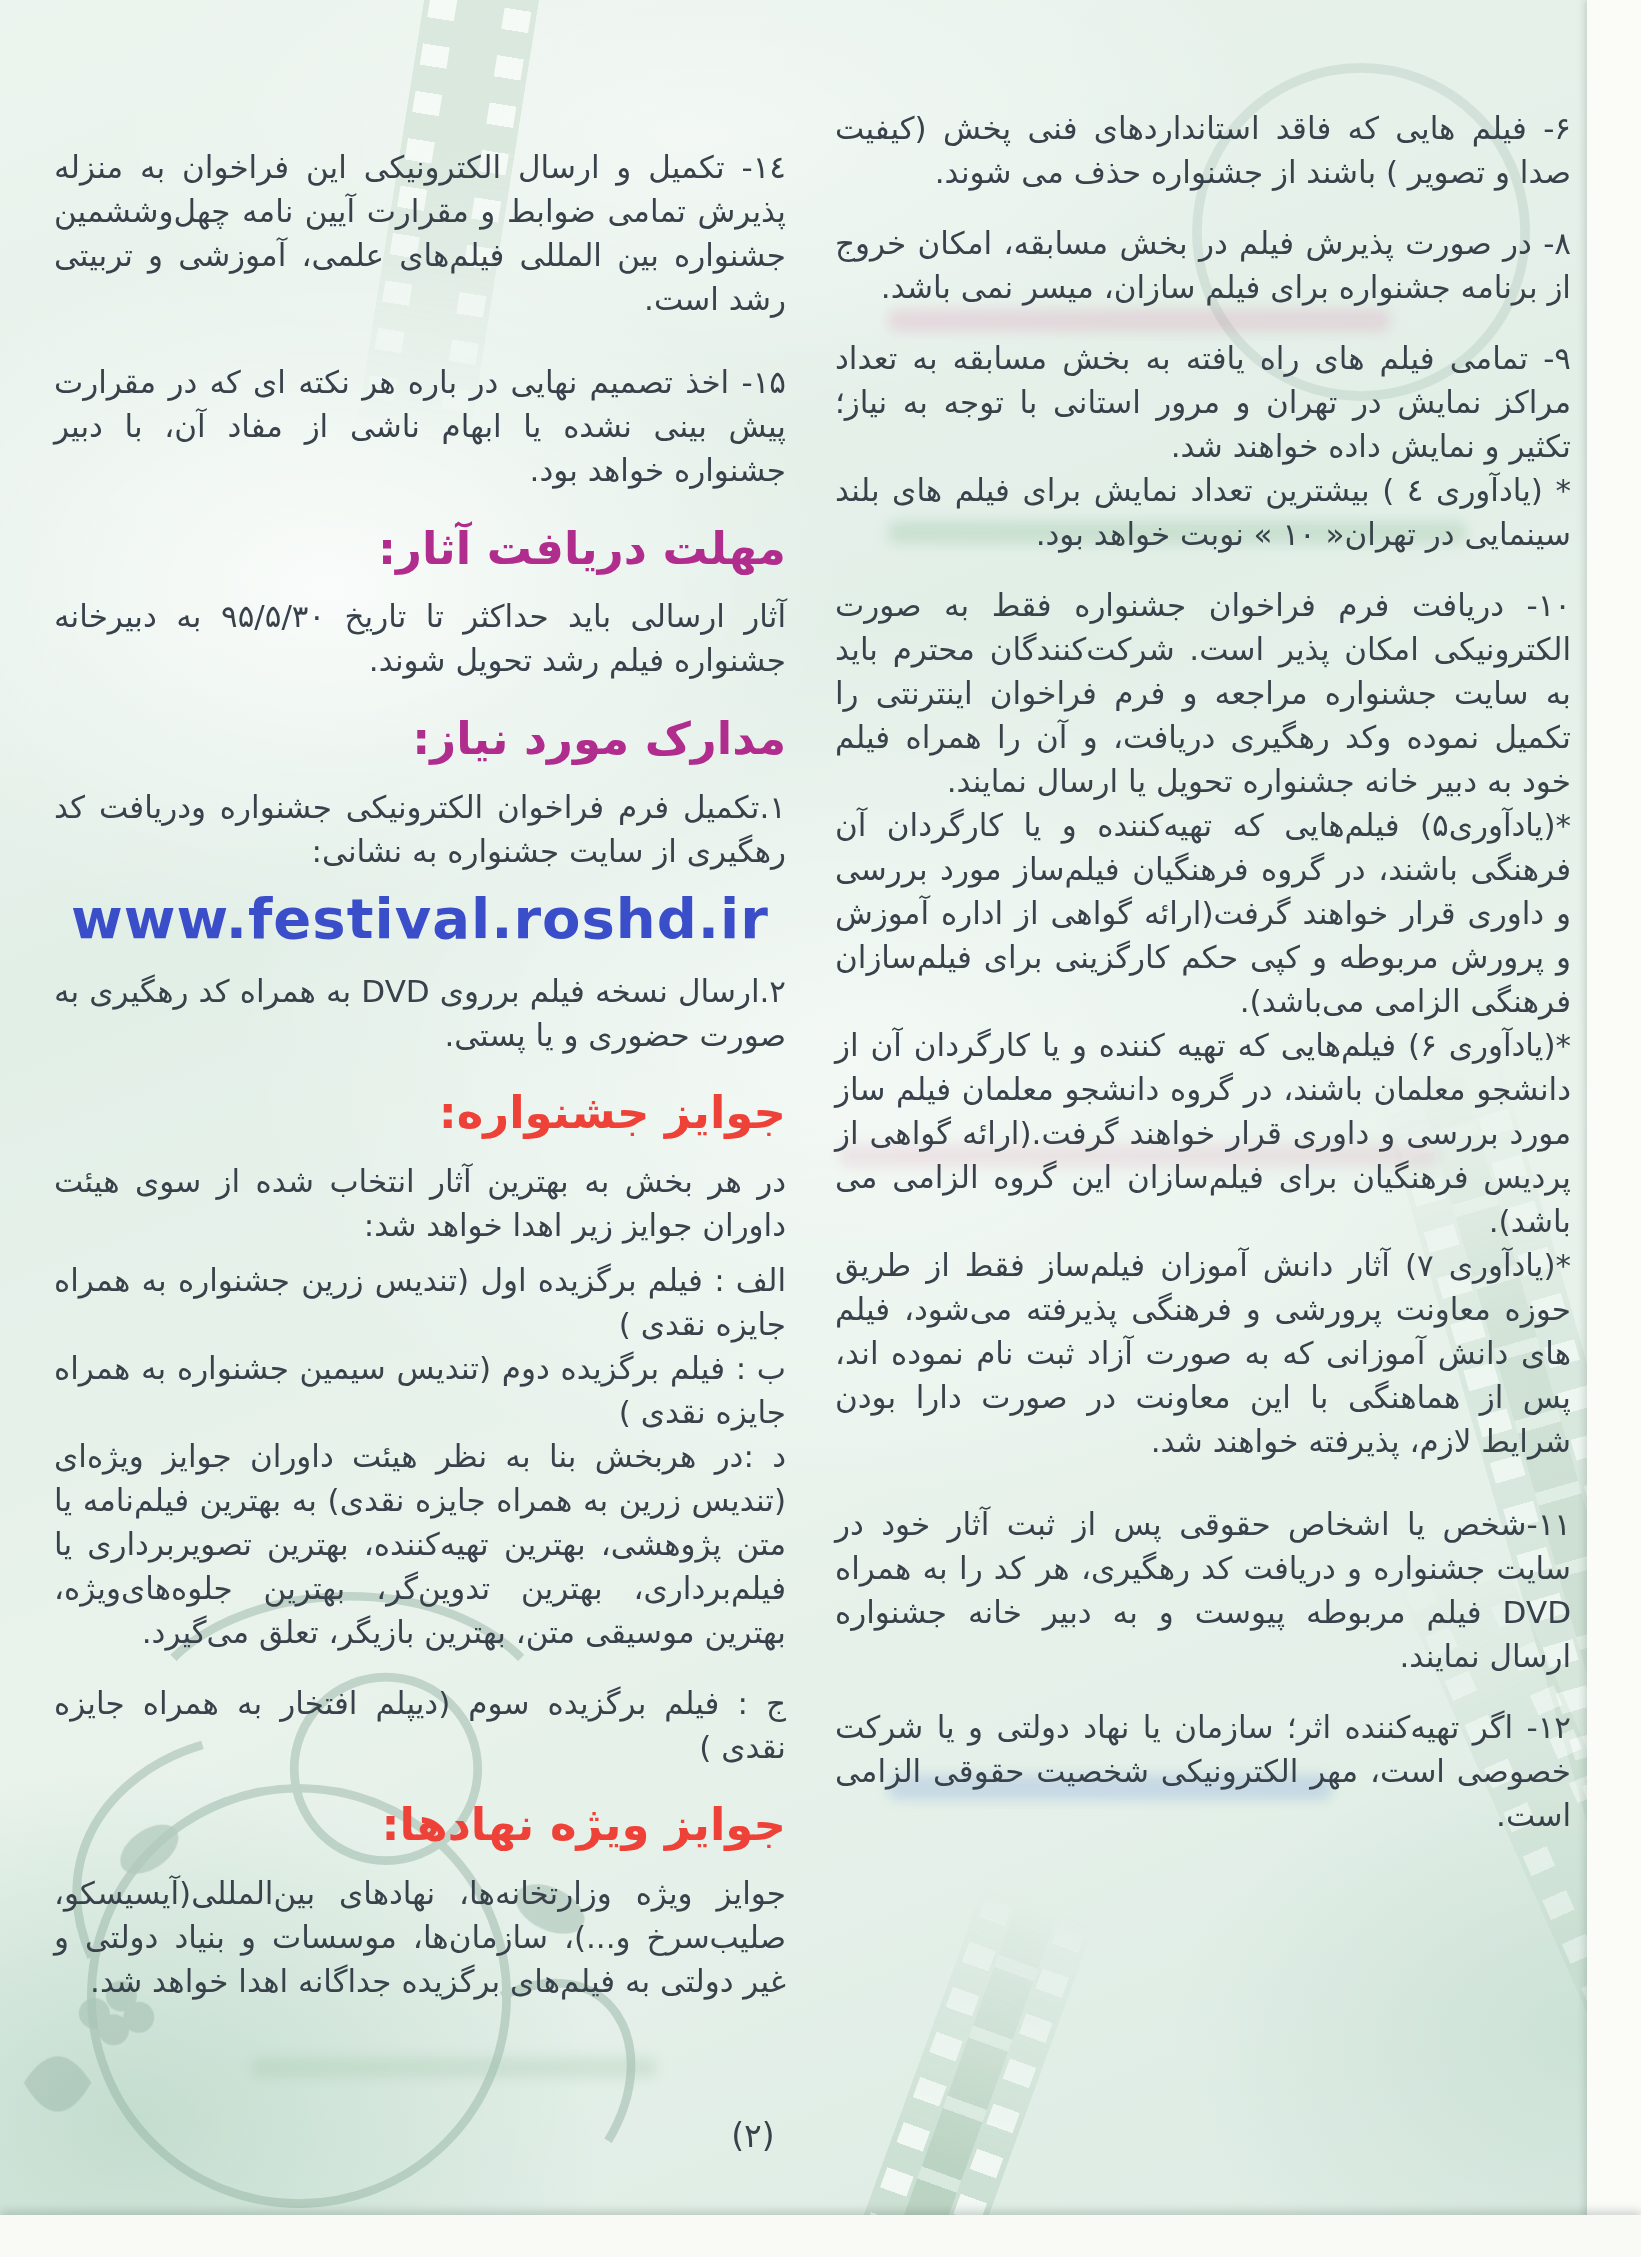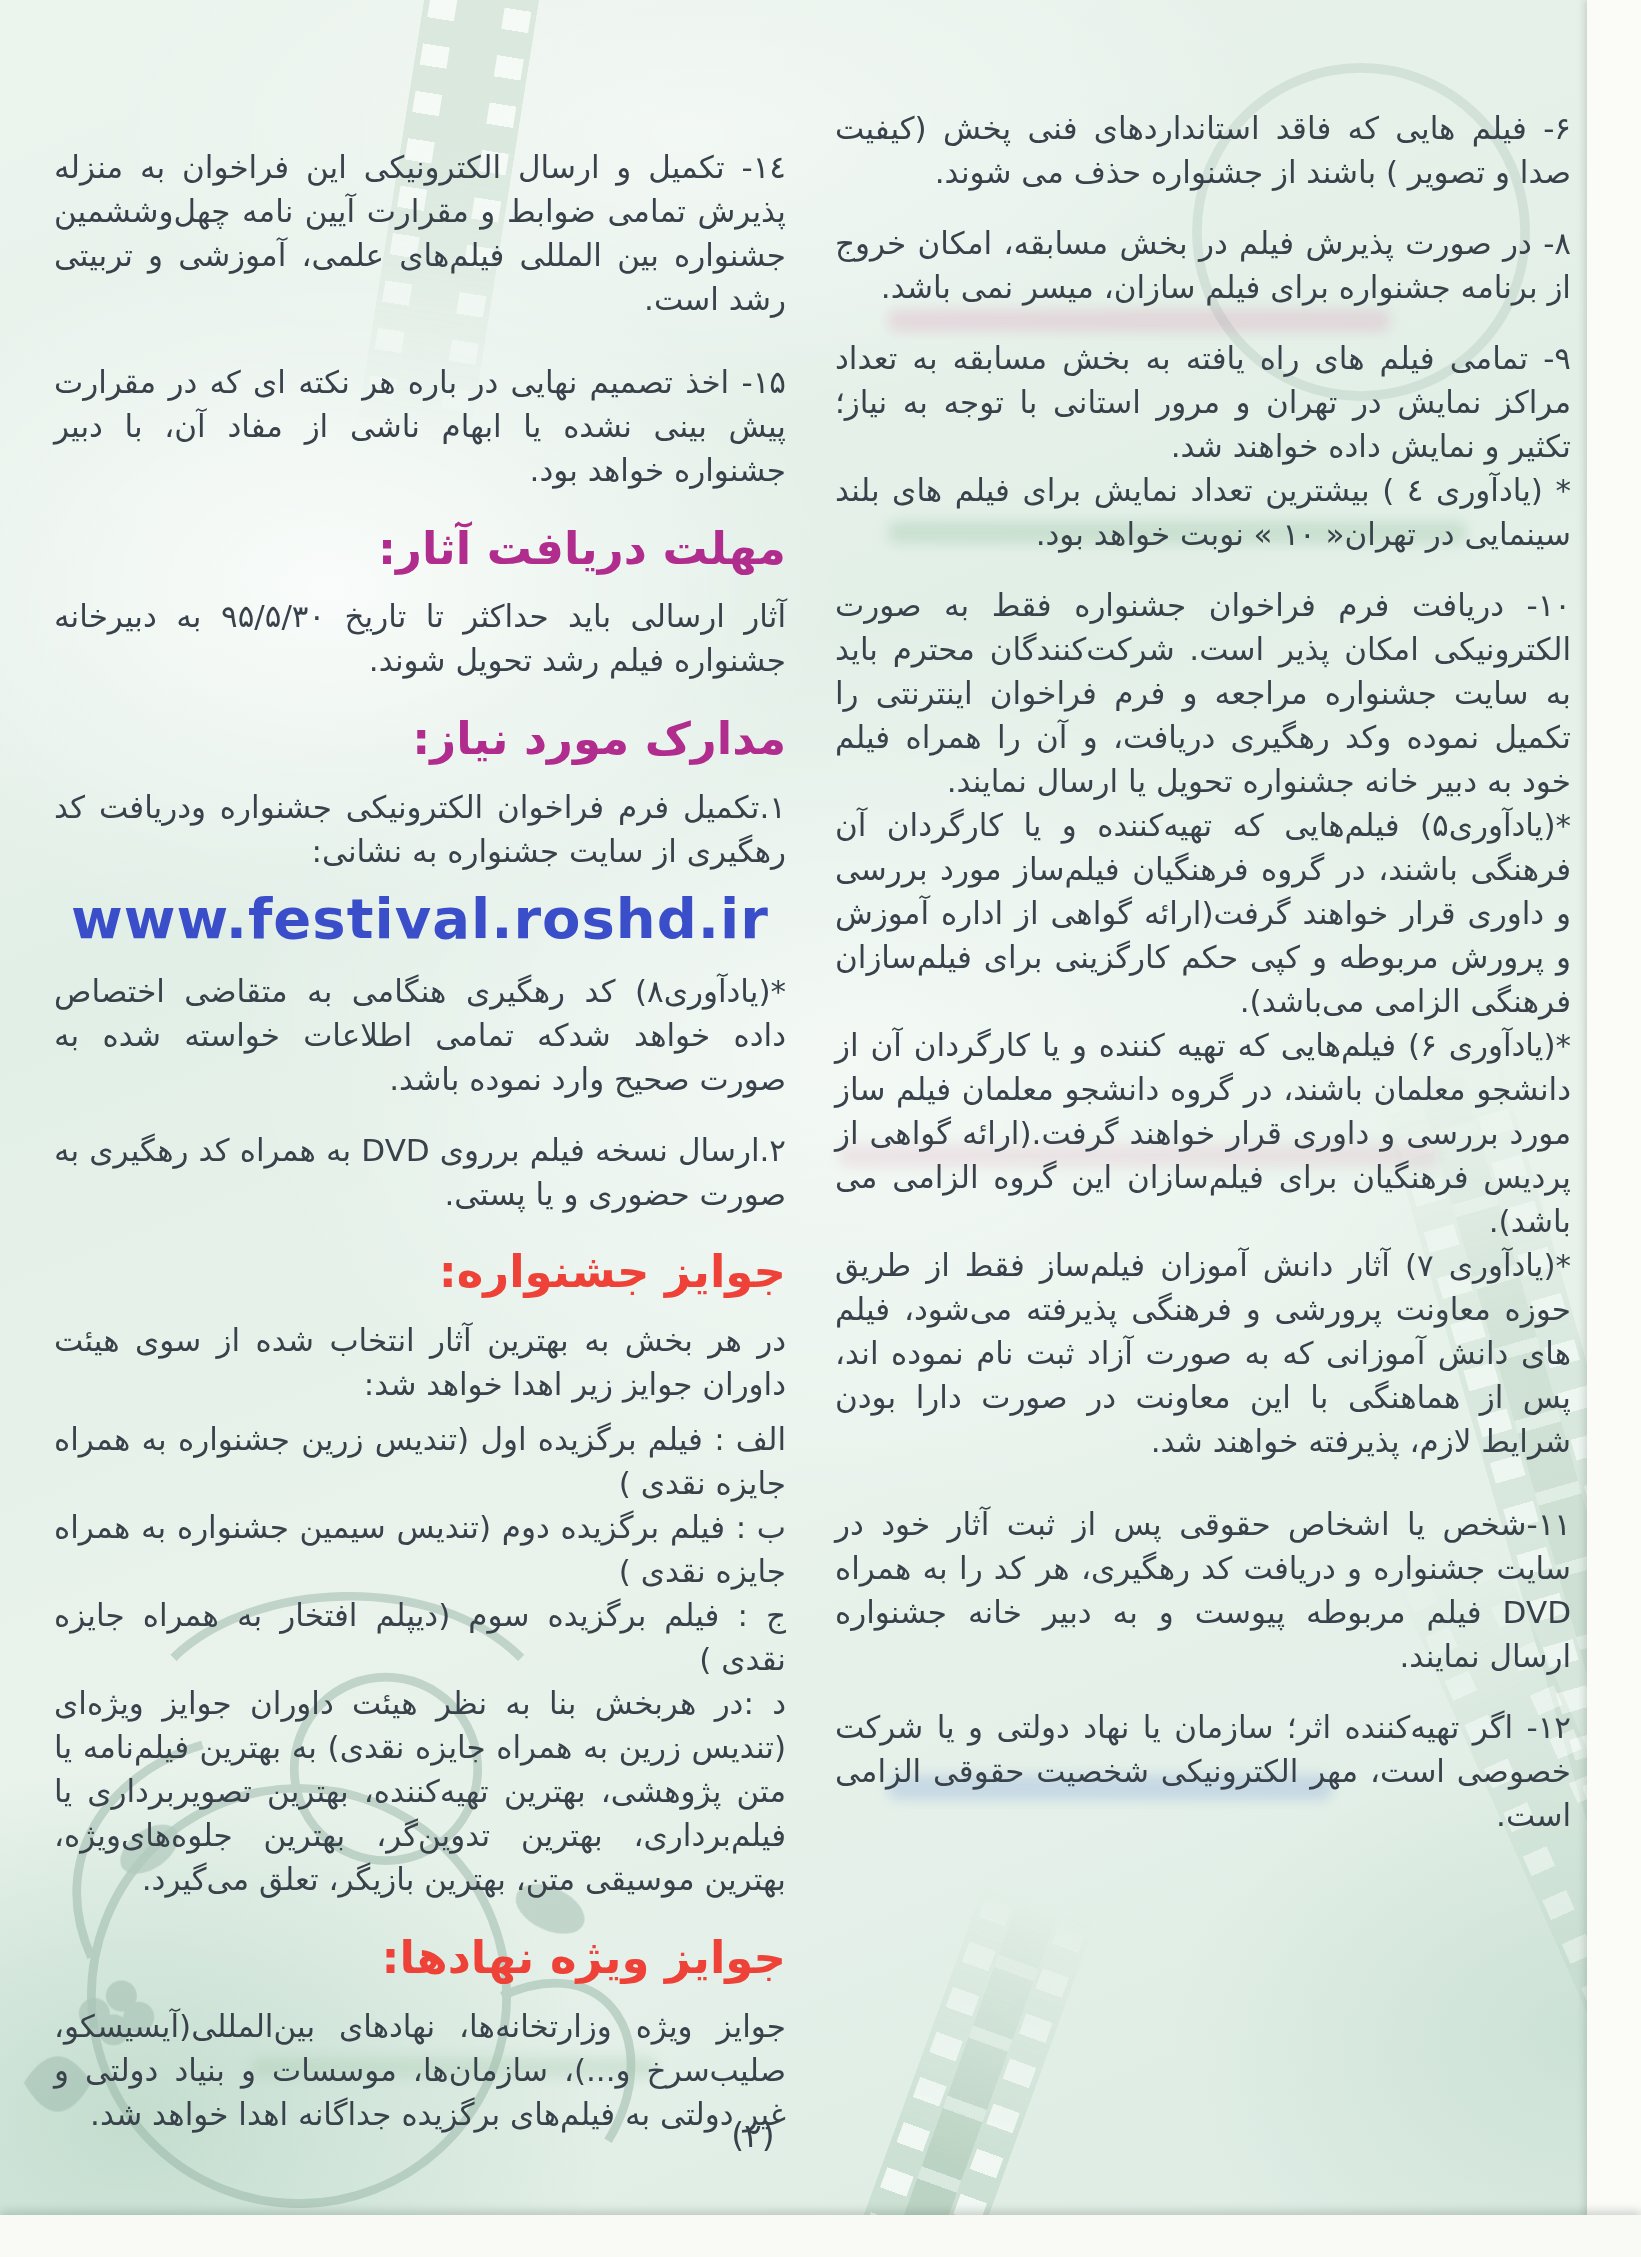--- a/index.html
+++ b/index.html
@@ -113,27 +113,26 @@
   </div>
 
   <div class="col" id="col-left">
     <p class="para mb40">۱٤- تکمیل و ارسال الکترونیکی این فراخوان به منزله پذیرش تمامی ضوابط و مقرارت آیین نامه چهل‌وششمین جشنواره بین المللی فیلم‌های علمی، آموزشی و تربیتی رشد است.</p>
     <p class="para">۱۵- اخذ تصمیم نهایی در باره هر نکته ای که در مقرارت پیش بینی نشده یا ابهام ناشی از مفاد آن، با دبیر جشنواره خواهد بود.</p>
     <h2 class="heading h-magenta">مهلت دریافت آثار:</h2>
     <p class="para">آثار ارسالی باید حداکثر تا تاریخ ۹۵/۵/۳۰ به دبیرخانه جشنواره فیلم رشد تحویل شوند.</p>
     <h2 class="heading h-magenta">مدارک مورد نیاز:</h2>
     <p class="para mb0">۱.تکمیل فرم فراخوان الکترونیکی جشنواره ودریافت کد رهگیری از سایت جشنواره به نشانی:</p>
     <div class="url">www.festival.roshd.ir</div>
-    <p class="para">*(یادآوری۸) کد رهگیری هنگامی به متقاضی اختصاص داده خواهد شدکه تمامی اطلاعات خواسته شده به صورت صحیح وارد نموده باشد.</p>
     <p class="para mb0">۲.ارسال نسخه فیلم برروی DVD به همراه کد رهگیری به صورت حضوری و یا پستی.</p>
     <h2 class="heading h-red">جوایز جشنواره:</h2>
     <p class="para mb12">در هر بخش به بهترین آثار انتخاب شده از سوی هیئت داوران جوایز زیر اهدا خواهد شد:</p>
     <p class="para mb0">الف : فیلم برگزیده اول (تندیس زرین جشنواره به همراه جایزه نقدی )</p>
     <p class="para mb0">ب : فیلم برگزیده دوم (تندیس سیمین جشنواره به همراه جایزه نقدی )</p>
+    <p class="para">د :در هربخش بنا به نظر هیئت داوران جوایز ویژه‌ای (تندیس زرین به همراه جایزه نقدی) به بهترین فیلم‌نامه یا متن پژوهشی، بهترین تهیه‌کننده، بهترین تصویربرداری یا فیلم‌برداری، بهترین تدوین‌گر، بهترین جلوه‌های‌ویژه، بهترین موسیقی متن، بهترین بازیگر، تعلق می‌گیرد.</p>
     <p class="para mb0">ج : فیلم برگزیده سوم (دیپلم افتخار به همراه جایزه نقدی )</p>
-    <p class="para">د :در هربخش بنا به نظر هیئت داوران جوایز ویژه‌ای (تندیس زرین به همراه جایزه نقدی) به بهترین فیلم‌نامه یا متن پژوهشی، بهترین تهیه‌کننده، بهترین تصویربرداری یا فیلم‌برداری، بهترین تدوین‌گر، بهترین جلوه‌های‌ویژه، بهترین موسیقی متن، بهترین بازیگر، تعلق می‌گیرد.</p>
     <h2 class="heading h-red">جوایز ویژه نهادها:</h2>
     <p class="para mb0">جوایز ویژه وزارتخانه‌ها، نهادهای بین‌المللی(آیسیسکو، صلیب‌سرخ و...)، سازمان‌ها، موسسات و بنیاد دولتی و غیر دولتی به فیلم‌های برگزیده جداگانه اهدا خواهد شد.</p>
   </div>
 
   <div class="footer-num">(۲)</div>
 </div>
 
 
 </body></html>

